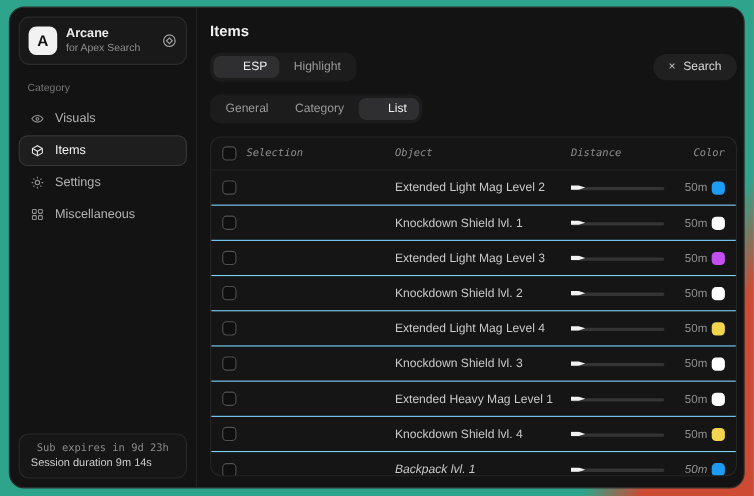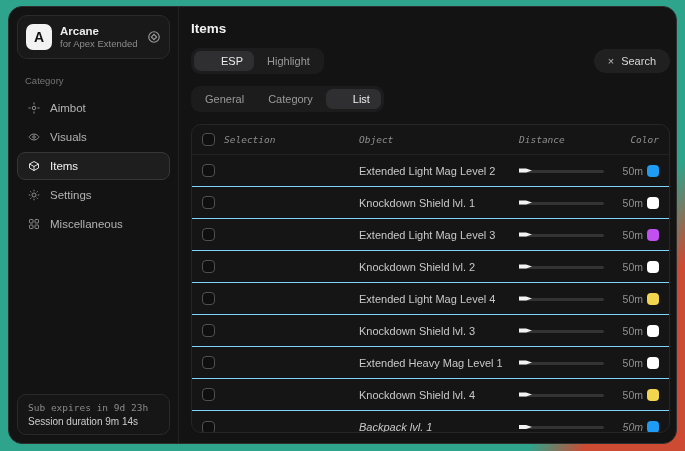--- a/index.html
+++ b/index.html
@@ -37,21 +37,21 @@
     font-size:11.5px; color:#b3b3b3; cursor:pointer;
   }
   .nav-item .nicon { display:flex; color:#8f8f8f; }
   .nav-item.active { background:#1e1e1e; border-color:#363636; color:#f2f2f2; }
   .nav-item.active .nicon { color:#e2e2e2; }
   .side-footer {
     position:absolute; left:8px; right:8px; bottom:8px;
     border:1px solid #2a2a2a; border-radius:9px; background:#161616;
     padding:7px 10px;
   }
-  .side-footer .l1 { font-family:"DejaVu Sans Mono","Liberation Mono",monospace; font-size:9.5px; color:#8a8a8a; }
+  .side-footer .l1 { font-family:"DejaVu Sans Mono","Liberation Mono",monospace; font-size:9.5px; color:#8a8a8a;text-align:center; }
   .side-footer .l2 { font-size:10px; color:#cdcdcd; margin-top:3px; }
   
   .main { flex:1; padding:14px 12px 10px 12px; display:flex; flex-direction:column; }
   .page-title { font-size:13.5px; font-weight:bold; color:#f1f1f1; }
   .toolbar { display:flex; align-items:center; justify-content:space-between; margin-top:12px; }
   .seg {
     display:inline-flex; gap:2px; background:#1c1c1d; border-radius:9px; padding:3px;
   }
   .seg .tab {
     font-size:11px; color:#9a9a9a; padding:4px 11px; border-radius:7px; cursor:pointer; white-space:nowrap;
@@ -100,42 +100,33 @@
 </head>
 <body>
 
 <div class="window">
 
   <aside class="sidebar">
     <div class="app-card">
       <div class="logo">A</div>
       <div class="app-meta">
         <div class="app-title">Arcane</div>
-        <div class="app-sub">for Apex Extended</div>
+        <div class="app-sub">for Apex Search</div>
       </div>
       <span class="badge">
         <svg width="14" height="14" viewBox="0 0 24 24" fill="none" stroke="currentColor" stroke-width="2">
           <circle cx="12" cy="12" r="9"></circle>
             <rect x="8.8" y="8.8" width="6.4" height="6.4" transform="rotate(45 12 12)"></rect>
         </svg>
       </span>
     </div>
 
     <div class="section-label">Category</div>
 
     <nav>
-      <div class="nav-item">
-        <span class="nicon">
-          <svg width="12" height="12" viewBox="0 0 24 24" fill="none" stroke="currentColor" stroke-width="2">
-            <circle cx="12" cy="12" r="3.5"></circle>
-              <path d="M12 1v4M12 19v4M1 12h4M19 12h4"></path>
-          </svg>
-        </span>
-        <span>Aimbot</span>
-      </div>
       <div class="nav-item">
         <span class="nicon">
           <svg width="12" height="12" viewBox="0 0 24 24" fill="none" stroke="currentColor" stroke-width="2">
             <path d="M2 12s3.5-6 10-6 10 6 10 6-3.5 6-10 6S2 12 2 12z"></path>
               <circle cx="12" cy="12" r="2.5"></circle>
           </svg>
         </span>
         <span>Visuals</span>
       </div>
       <div class="nav-item active">

